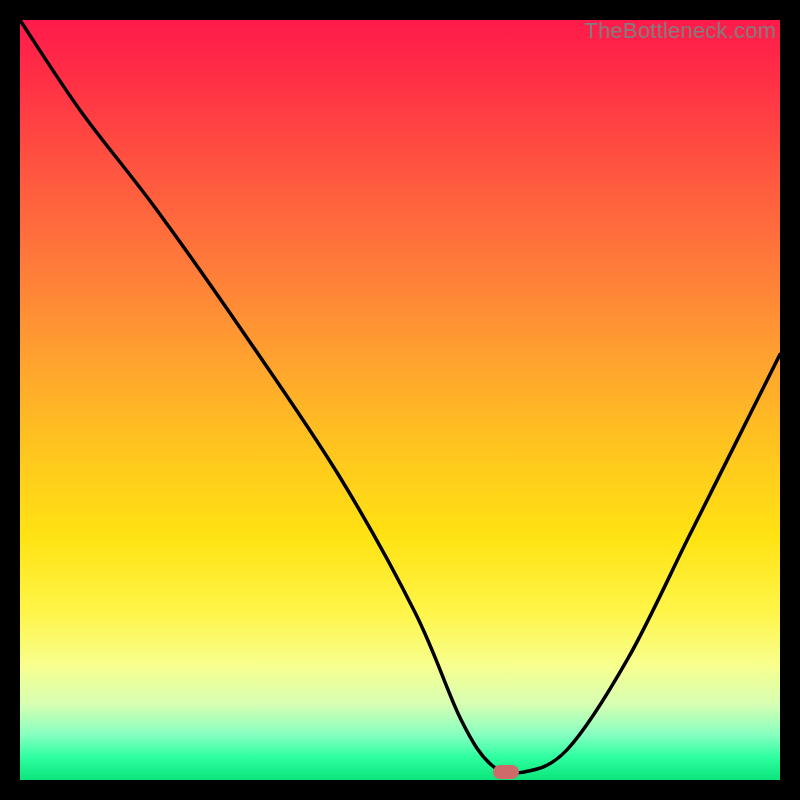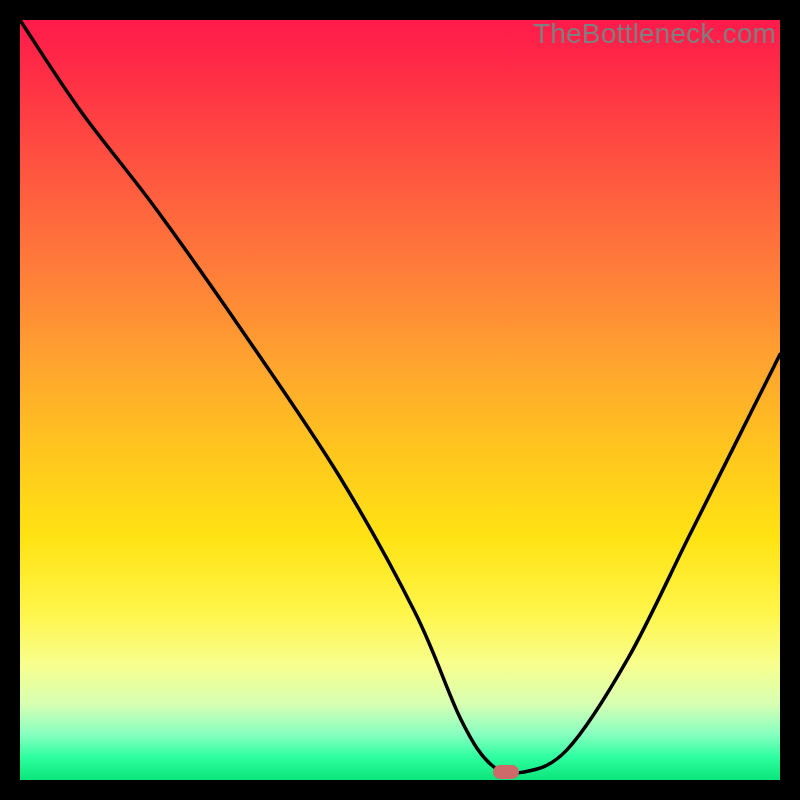--- a/index.html
+++ b/index.html
@@ -38,21 +38,21 @@
       #87ffc0 94%,
       #2effa0 97%,
       #0be57a 100%
     );
   }
   .watermark {
     position: absolute;
     top: -2px;
     right: 4px;
     color: #7f7f7f;
-    font-size: 28px;
+    font-size: 22px;
     font-weight: 500;
     letter-spacing: 0.2px;
     z-index: 5;
   }
   svg.curve {
     position: absolute;
     left: 0;
     top: 0;
     width: 760px;
     height: 760px;

